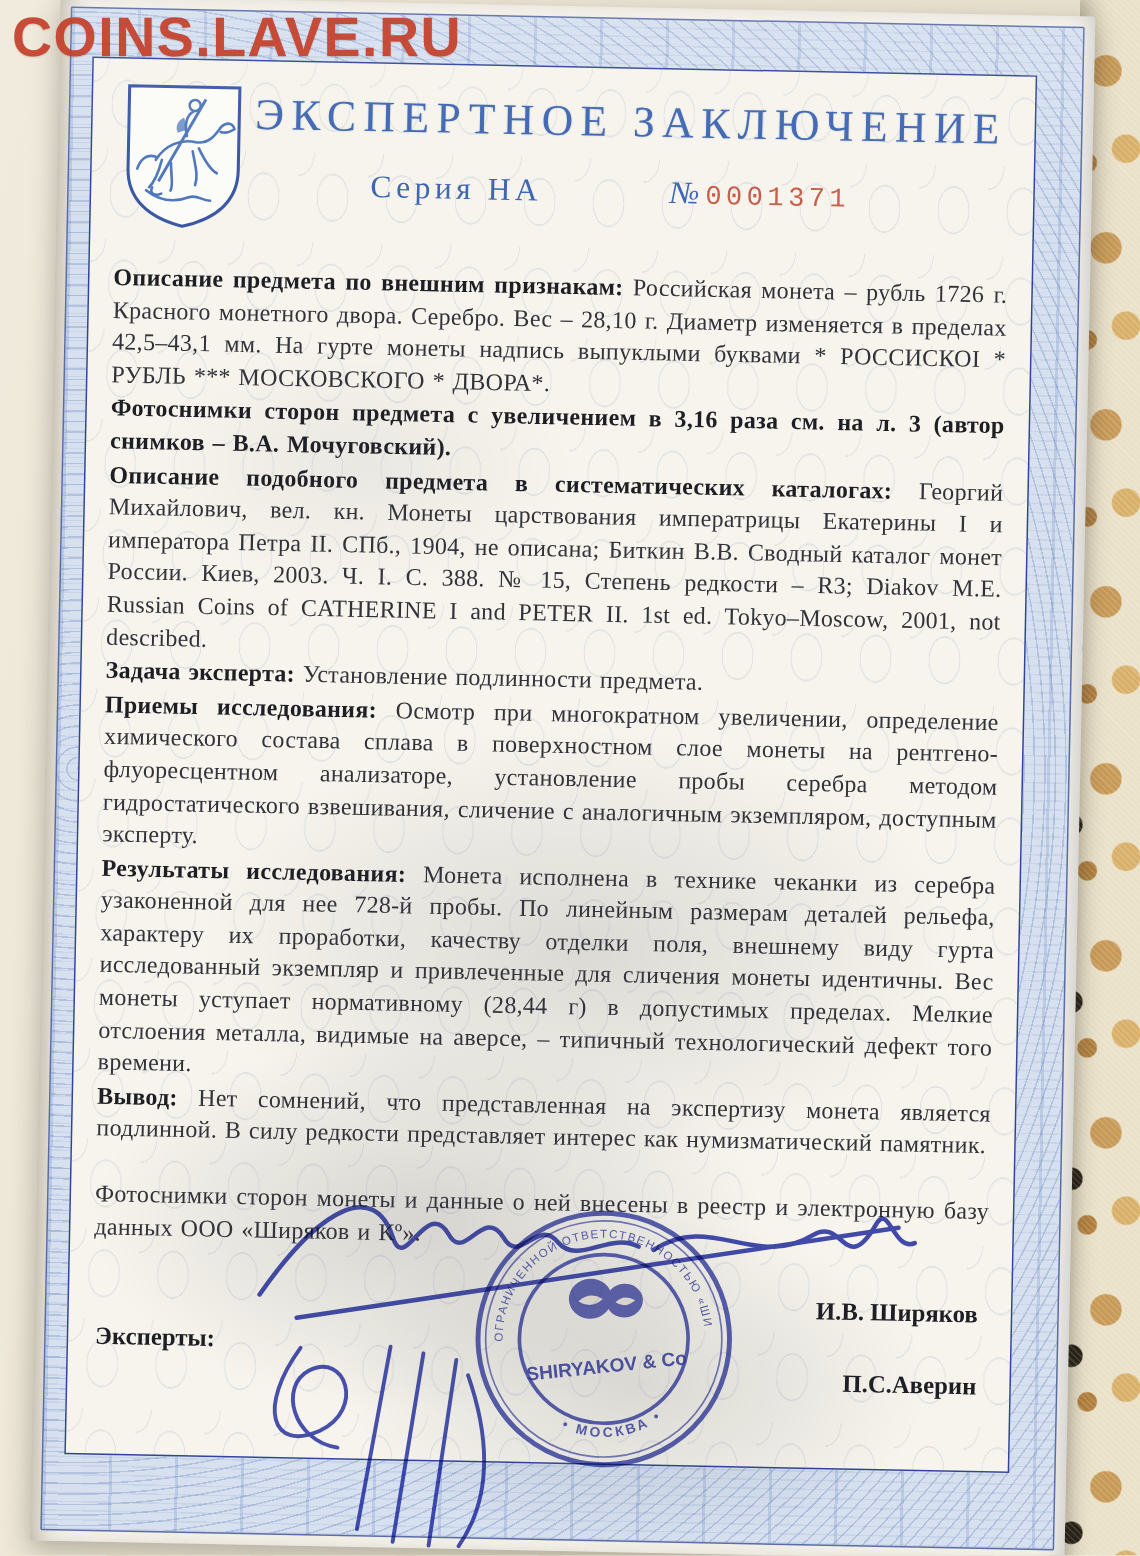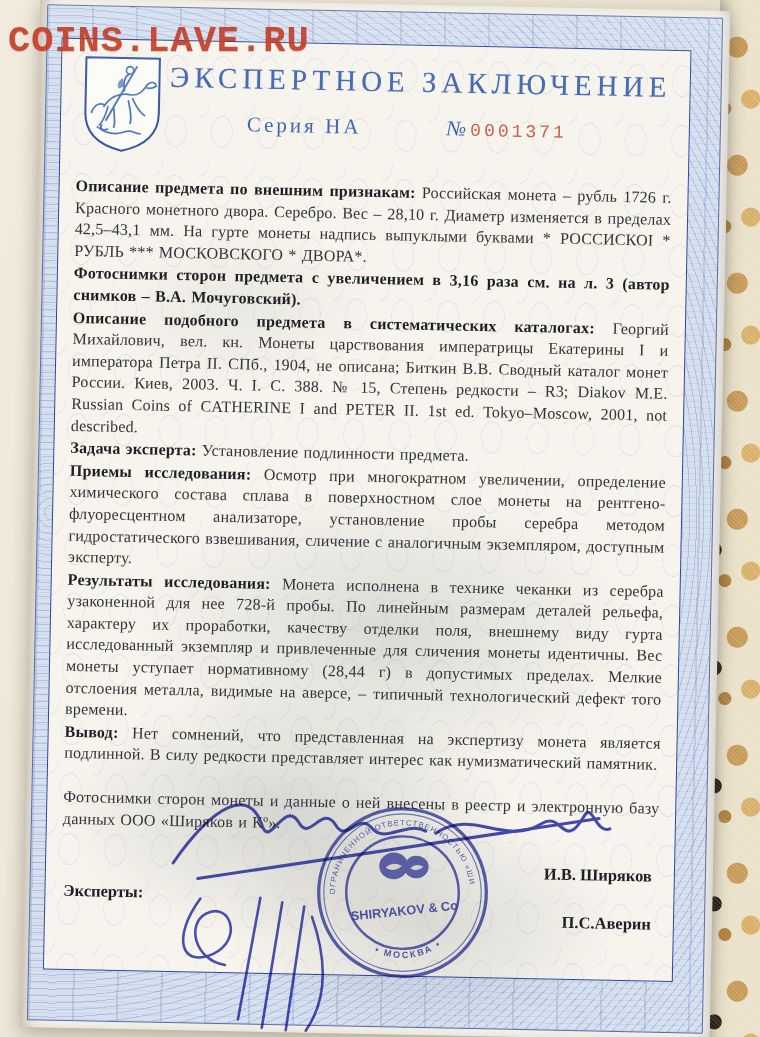--- a/index.html
+++ b/index.html
@@ -106,22 +106,22 @@
     position:absolute;inset:0;z-index:30;pointer-events:none;border-radius:2px;
     background:
       radial-gradient(360px 210px at 52% 61%, rgba(70,70,85,.15), transparent 70%),
       radial-gradient(320px 180px at 38% 79%, rgba(70,70,85,.18), transparent 70%),
       radial-gradient(280px 160px at 58% 89%, rgba(60,60,75,.15), transparent 70%),
       radial-gradient(200px 120px at 30% 30%, rgba(80,80,95,.07), transparent 70%),
       linear-gradient(to bottom, rgba(255,255,255,.10), transparent 12%);
   }
   
   .watermark{
-    position:absolute;left:8px;top:20px;z-index:40;
-    font-family:Liberation Mono, monospace;
+    position:absolute;left:8px;top:4px;z-index:40;
+    font-family:Liberation Sans, sans-serif;
     font-weight:800;font-size:37px;letter-spacing:1px;
     color:var(--wm,#c5402b);opacity:.93;text-shadow:0 1px 1px rgba(120,40,20,.25);
   }
 </style>
 </head>
 <body>
 
 <div class="carpet"></div>
 <div class="underpage"></div>
 

